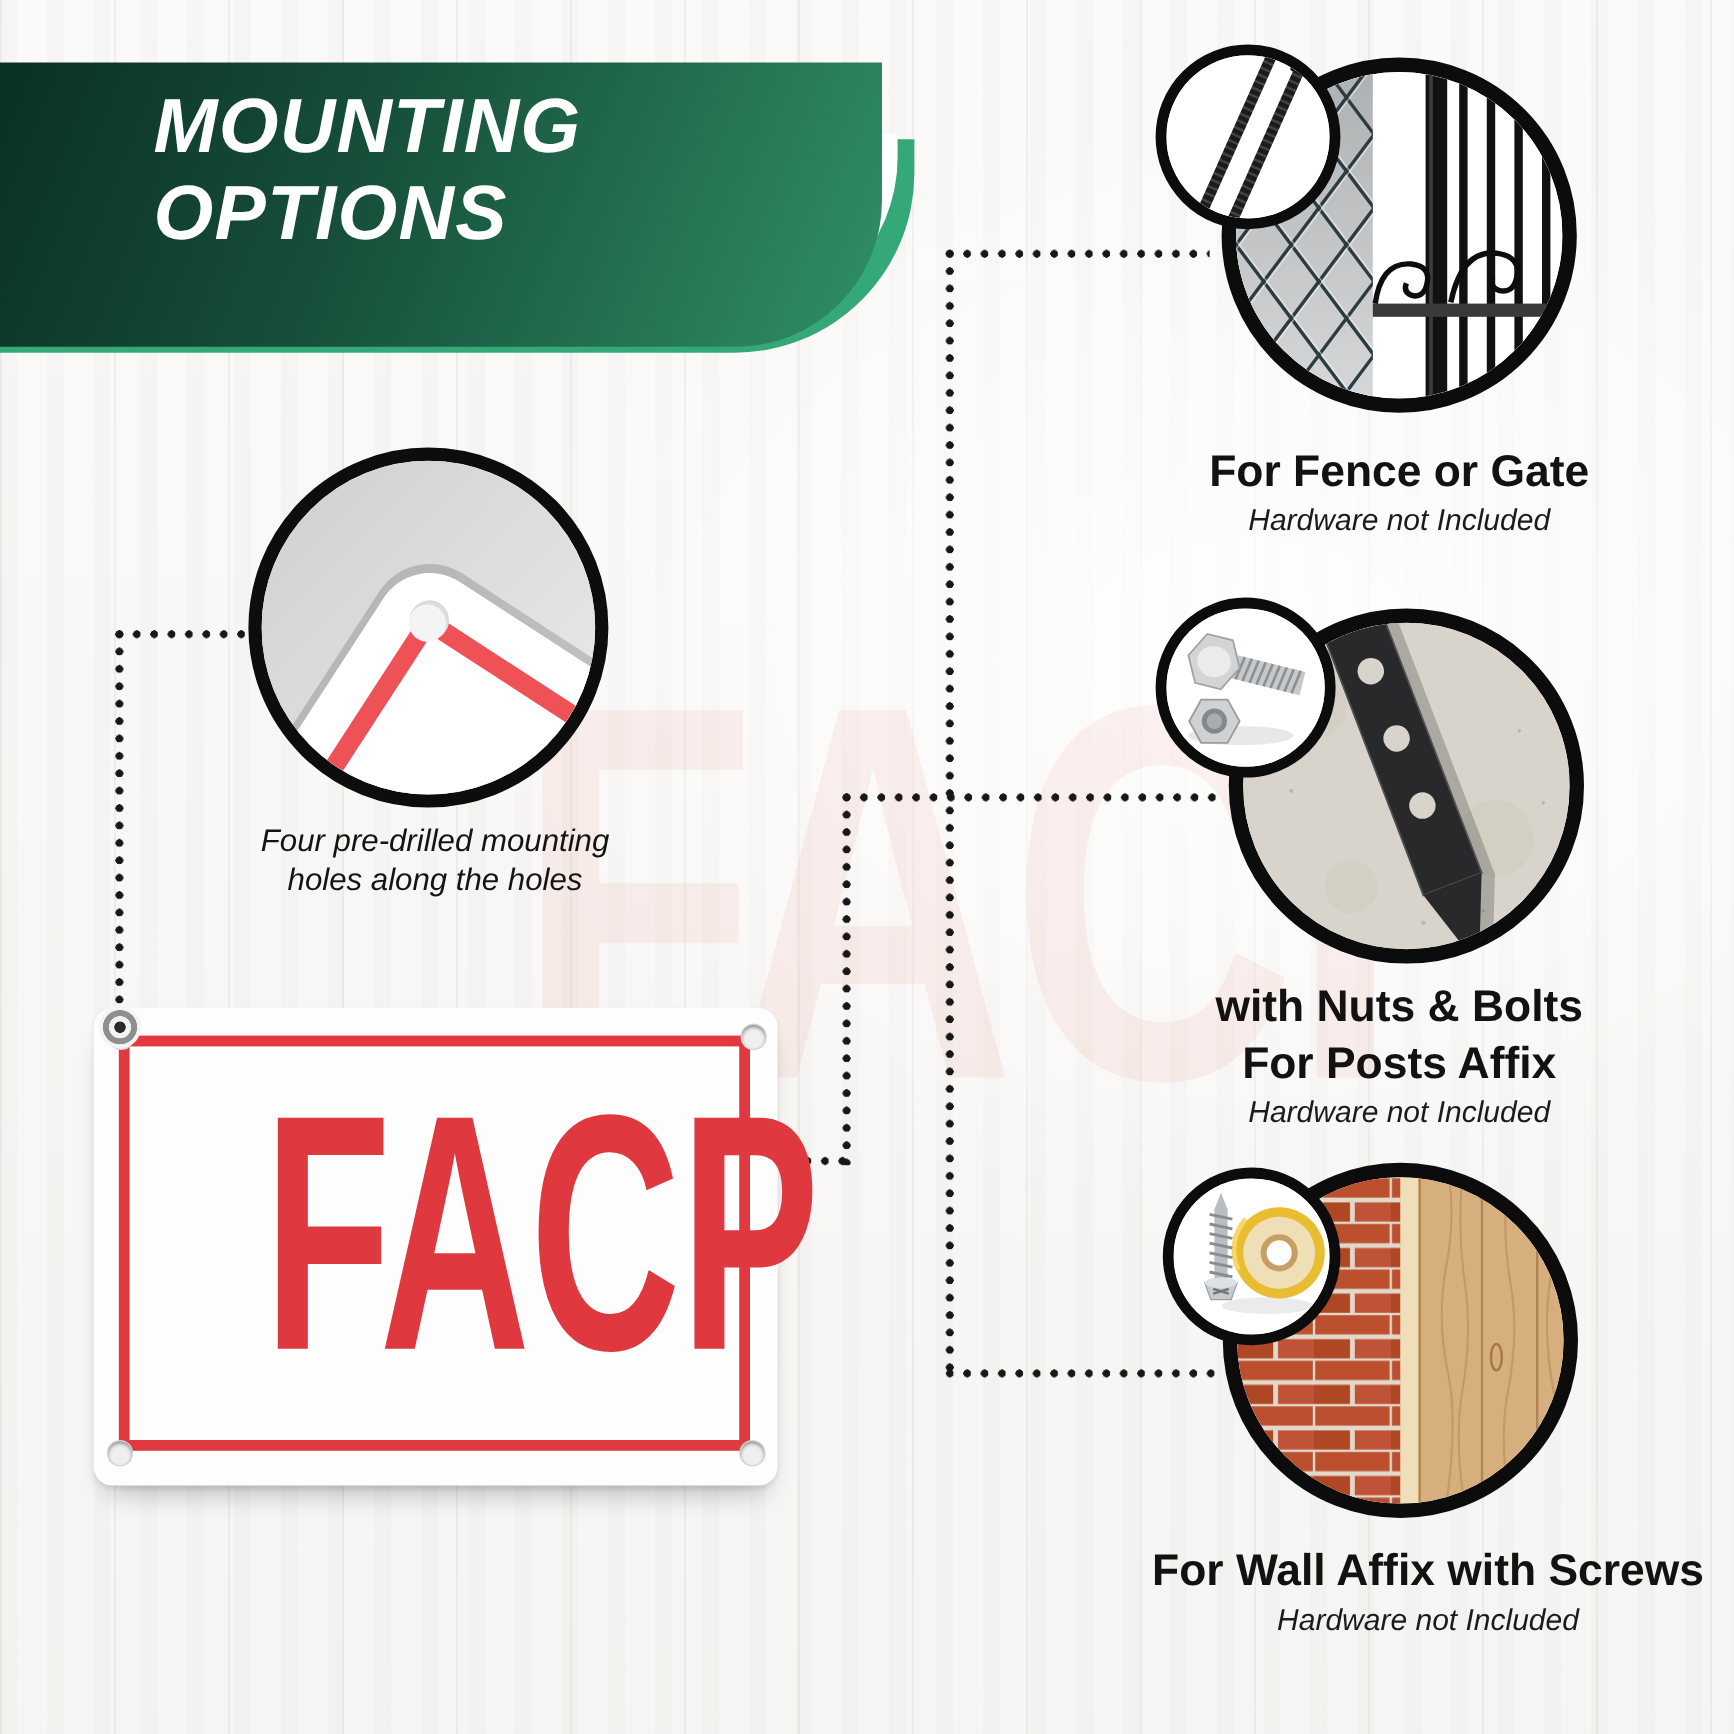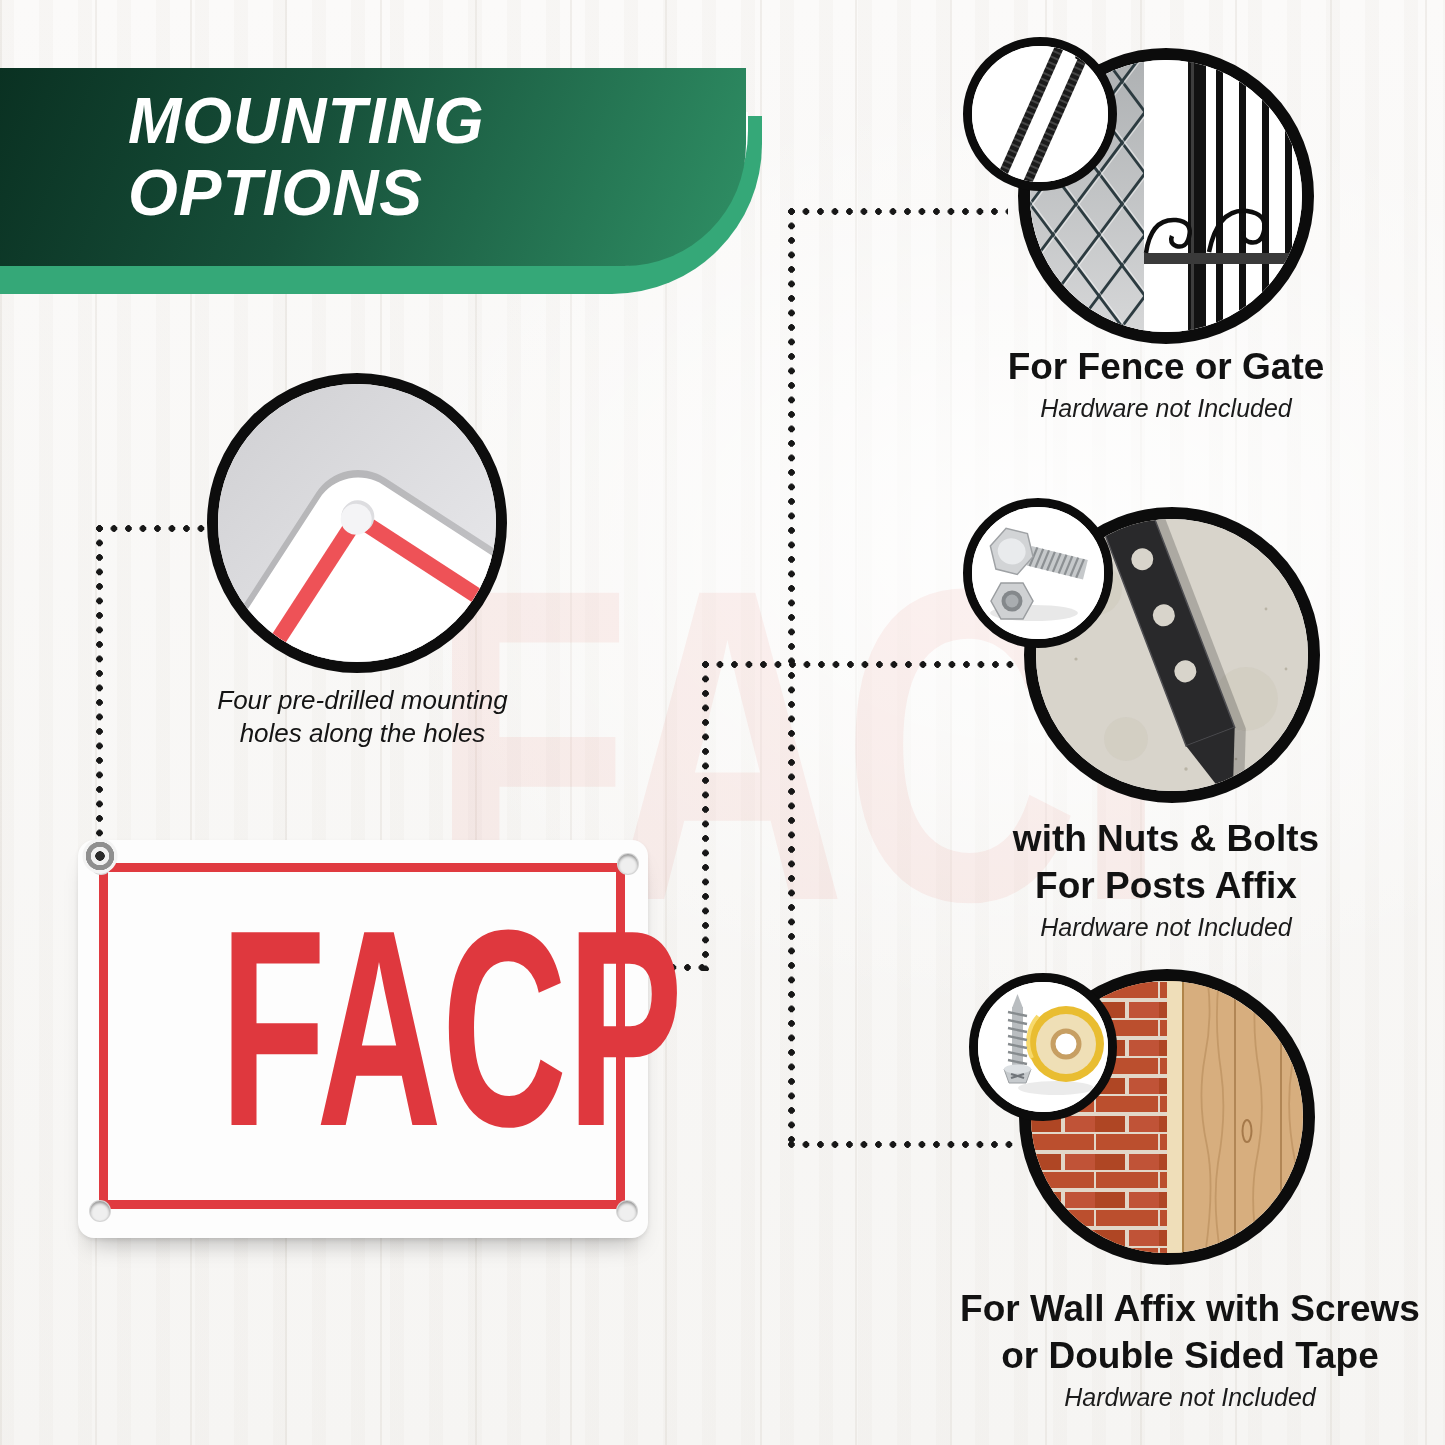--- a/index.html
+++ b/index.html
@@ -15,23 +15,22 @@
   
   .watermark{
     position:absolute; left:430px; top:545px; font-size:445px; font-weight:700;
     line-height:0.9; color:rgba(229,78,66,0.075); letter-spacing:-6px;
     transform:scaleX(.74); transform-origin:left top; white-space:nowrap; user-select:none;
   }
   
   .stripe-green{position:absolute;left:0;top:116px;width:762px;height:178px;background:#35a878;border-radius:0 0 150px 0;}
   .stripe-white{position:absolute;left:0;top:112px;width:748px;height:154px;background:#ffffff;border-radius:0 0 135px 0;}
   .banner{
-    position:absolute;left:0;top:68px;width:735px;height:198px;border-radius:0 0 122px 0;
+    position:absolute;left:0;top:52px;width:735px;height:237px;border-radius:0 0 122px 0;
     background:linear-gradient(112deg,#0a3122 0%,#17503a 42%,#2f9065 100%);
-    padding-left:11px;
   }
   .banner-title{
     position:absolute;left:128px;top:18px;color:#ffffff;font-weight:700;font-style:italic;
     font-size:64px;line-height:1.12;letter-spacing:1px;white-space:nowrap;
   }
   
   .dots-h{position:absolute;height:7px;background-image:radial-gradient(circle at 3.5px 3.5px,#171717 0 3.1px,rgba(0,0,0,0) 3.4px);background-size:14.5px 7px;background-repeat:repeat-x;}
   .dots-v{position:absolute;width:7px;background-image:radial-gradient(circle at 3.5px 3.5px,#171717 0 3.1px,rgba(0,0,0,0) 3.4px);background-size:7px 14.5px;background-repeat:repeat-y;}
   
   .magnifier{
@@ -191,21 +190,21 @@
       </defs>
       <rect width="136" height="136" fill="#ffffff"></rect>
       <g transform="rotate(24 68 68)">
         <rect x="51" y="-22" width="15" height="17" rx="2" fill="#0e0e0e"></rect>
         <rect x="54" y="-6" width="9" height="170" fill="url(#ridge)"></rect>
         <rect x="77" y="-14" width="15" height="17" rx="2" fill="#0e0e0e"></rect>
         <rect x="80" y="2" width="9" height="170" fill="url(#ridge)"></rect>
       </g>
     </svg>
   </div>
-  <div class="opt-caption" style="left:986px;top:344px;width:360px;">
+  <div class="opt-caption" style="left:986px;top:370px;width:360px;">
     <div class="opt-title">For Fence or Gate</div>
     <div class="opt-note">Hardware not Included</div>
   </div>
 
   <div class="big-circle" style="left:1024px;top:507px;width:296px;height:296px;">
     <svg width="272" height="272" viewBox="0 0 272 272">
       <rect width="272" height="272" fill="#d8d4cb"></rect>
       <g fill="#cfcabe" opacity="0.55">
         <circle cx="60" cy="70" r="26"></circle>
           <circle cx="210" cy="180" r="32"></circle>
@@ -314,17 +313,16 @@
       <path d="M26,87 L53,87 L48,101 L31,101 Z" fill="#c6cacd" stroke="#9b9fa2" stroke-width="1"></path>
       <ellipse cx="39.5" cy="87" rx="13.5" ry="4.5" fill="#dde1e4"></ellipse>
       <g stroke="#70757a" stroke-width="2">
         <line x1="33" y1="92" x2="46" y2="96"></line>
           <line x1="46" y1="92" x2="33" y2="96"></line>
       </g>
     </svg>
   </div>
   <div class="opt-caption" style="left:960px;top:1286px;width:460px;">
     <div class="opt-title">For Wall Affix with Screws</div>
-    <div class="opt-title">or Double Sided Tape</div>
     <div class="opt-note">Hardware not Included</div>
   </div>
 
 </div>
 
 </body></html>

